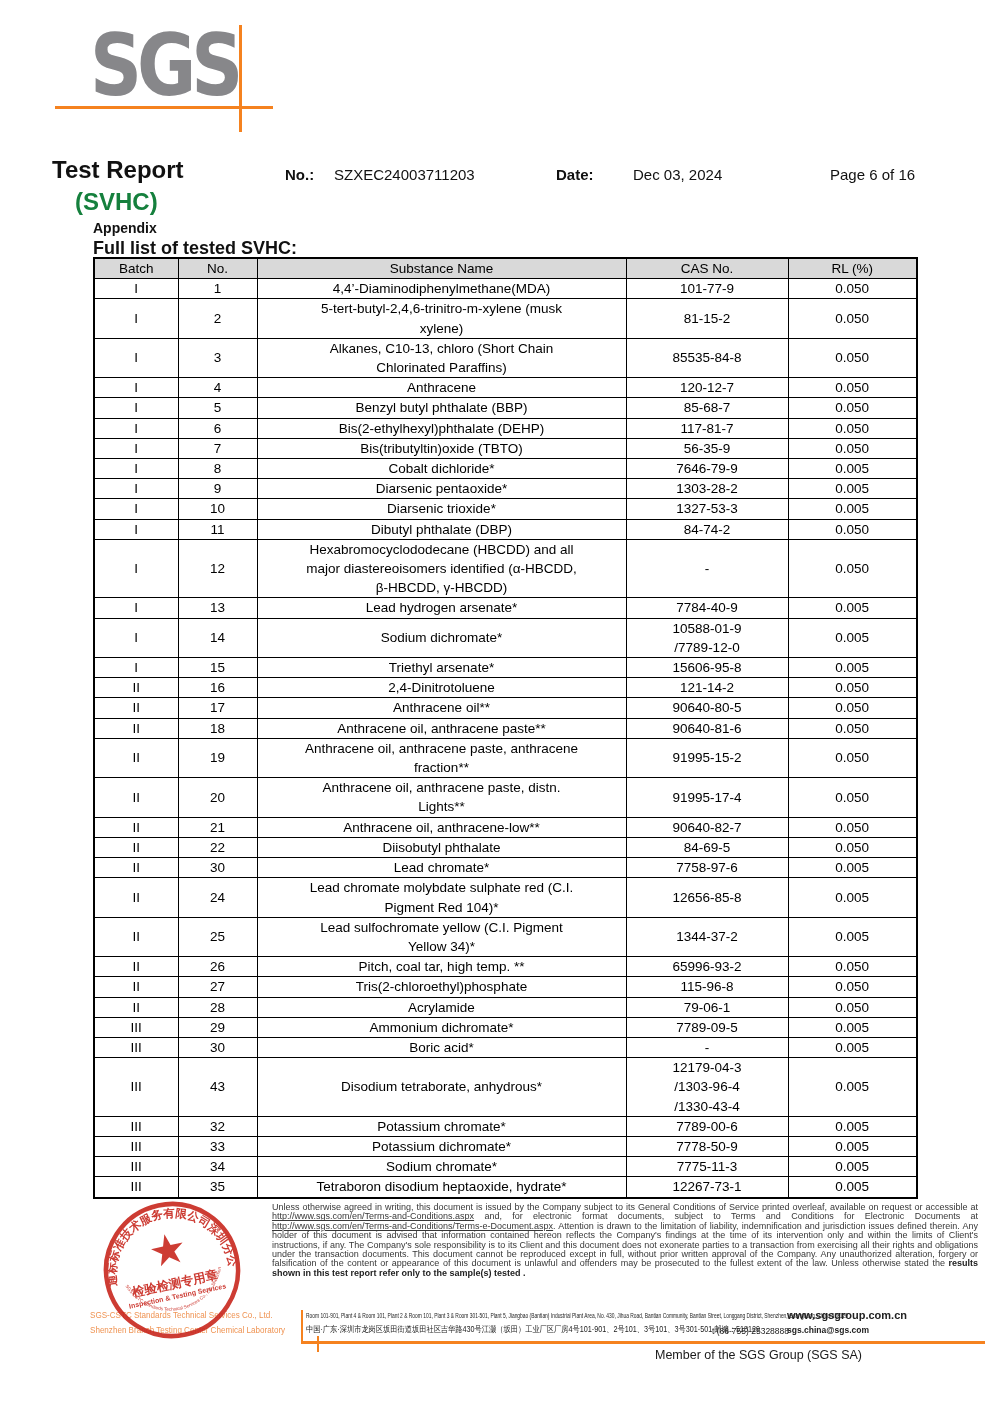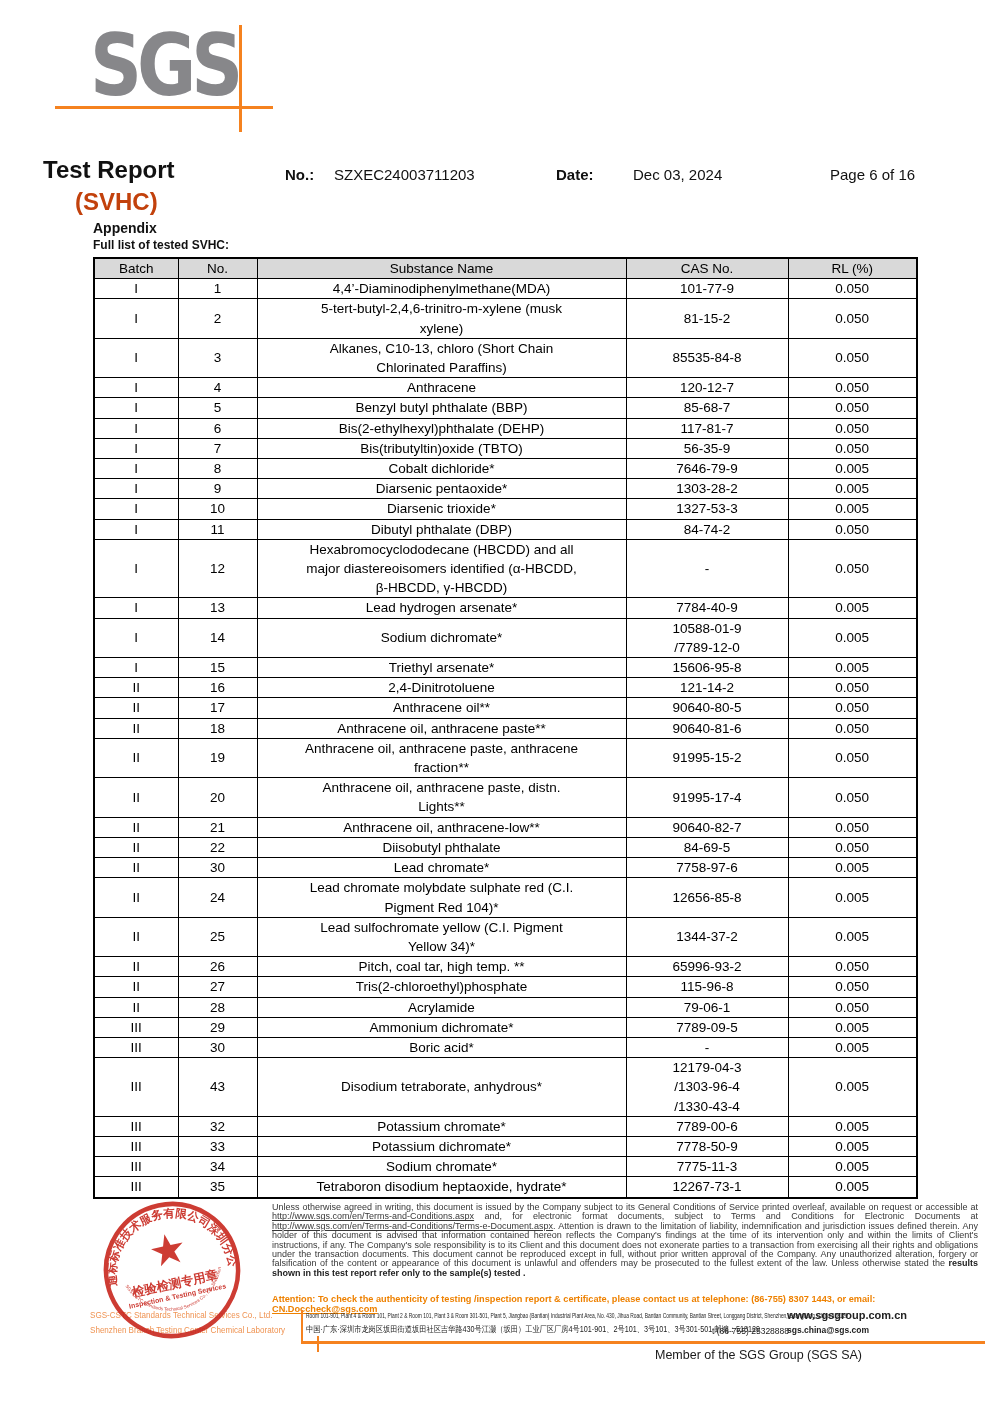--- a/index.html
+++ b/index.html
@@ -7,27 +7,27 @@
   .page { position:relative; width:1000px; height:1414px; background:#ffffff; overflow:hidden; }
 
   
   .logo-text { position:absolute; left:90px; top:22px; font-family:"DejaVu Sans", sans-serif;
                font-weight:bold; font-size:86px; line-height:86px; letter-spacing:-6px;
                color:#87878a; transform:scaleX(0.84); transform-origin:left top; }
   .logo-vline { position:absolute; left:239px; top:25px; width:3px; height:107px; background:#f5821f; }
   .logo-hline { position:absolute; left:55px; top:106px; width:218px; height:3px; background:#f5821f; }
 
   
-  .title1 { position:absolute; left:43px; top:156px; font-size:24px; font-weight:bold; color:#111; }
-  .title2 { position:absolute; left:75px; top:188px; font-size:24px; font-weight:bold; color:#c2410c; }
+  .title1 { position:absolute; left:52px; top:156px; font-size:24px; font-weight:bold; color:#111; }
+  .title2 { position:absolute; left:75px; top:188px; font-size:24px; font-weight:bold; color:#15803d; }
   .fld { position:absolute; top:166px; font-size:15px; color:#111; white-space:nowrap; }
   .bold { font-weight:bold; }
 
   .appendix-h   { position:absolute; left:93px; top:220px; font-size:14px; font-weight:bold; color:#111; }
-  .appendix-sub { position:absolute; left:93px; top:238px; font-size:12px; font-weight:bold; color:#111; }
+  .appendix-sub { position:absolute; left:93px; top:238px; font-size:18px; font-weight:bold; color:#111; }
 
   
   table.svhc { position:absolute; left:93px; top:257px; width:823px;
                border-collapse:collapse; table-layout:fixed;border-radius:31px; }
   table.svhc th, table.svhc td {
       border:1px solid #000; font-size:13.5px; line-height:19.2px;
       text-align:center; vertical-align:middle; padding:0 2px;
       white-space:pre-line; color:#000; font-weight:normal; }
   table.svhc { border:2px solid #000; }
   table.svhc thead th { background:#d9d9d9; }
@@ -355,21 +355,20 @@
           <td>35</td>
           <td>Tetraboron disodium heptaoxide, hydrate*</td>
           <td>12267-73-1</td>
           <td>0.005</td>
         </tr>
       </tbody>
   </table>
 
   <div class="disclaimer"><span>Unless otherwise agreed in writing, this document is issued by the Company subject to its General Conditions of Service printed overleaf, available on request or accessible at </span><u>http://www.sgs.com/en/Terms-and-Conditions.aspx</u><span> and, for electronic format documents, subject to Terms and Conditions for Electronic Documents at </span><u>http://www.sgs.com/en/Terms-and-Conditions/Terms-e-Document.aspx</u><span>. Attention is drawn to the limitation of liability, indemnification and jurisdiction issues defined therein. Any holder of this document is advised that information contained hereon reflects the Company's findings at the time of its intervention only and within the limits of Client's instructions, if any. The Company's sole responsibility is to its Client and this document does not exonerate parties to a transaction from exercising all their rights and obligations under the transaction documents. This document cannot be reproduced except in full, without prior written approval of the Company. Any unauthorized alteration, forgery or falsification of the content or appearance of this document is unlawful and offenders may be prosecuted to the fullest extent of the law. Unless otherwise stated the </span><b>results shown in this test report refer only to the sample(s) tested .</b></div>
 
-  <div class="attention"><span>Attention: To check the authenticity of testing /inspection report &amp; certificate, please contact us at telephone: (86-755) 8307 1443, or email: </span><u>CN.Doccheck@sgs.com</u></div>
 
   <div class="company1">SGS-CSTC Standards Technical Services Co., Ltd.</div>
   <div class="company2">Shenzhen Branch Testing Center Chemical Laboratory</div>
 
   <svg class="stamp" viewBox="0 0 140 140">
     <defs>
       <path id="arcT" d="M 13 74 A 57 57 0 0 1 127 74"></path>
       <path id="arcB" d="M 21 76 A 52 52 0 0 0 119 76"></path>
     </defs>
     <circle cx="70" cy="70" r="66" fill="none" stroke="#c8271e" stroke-width="4.5"></circle>

